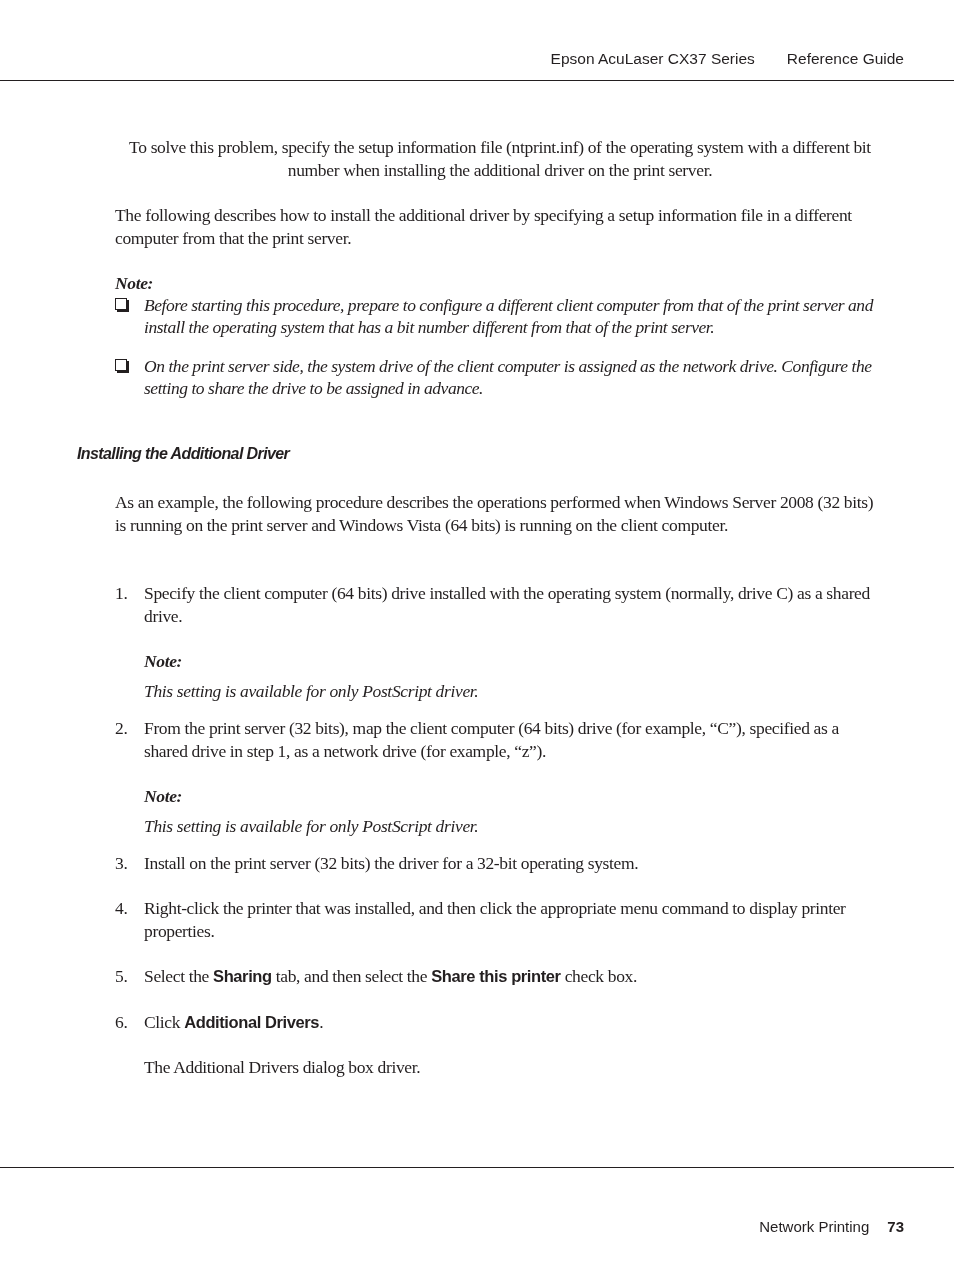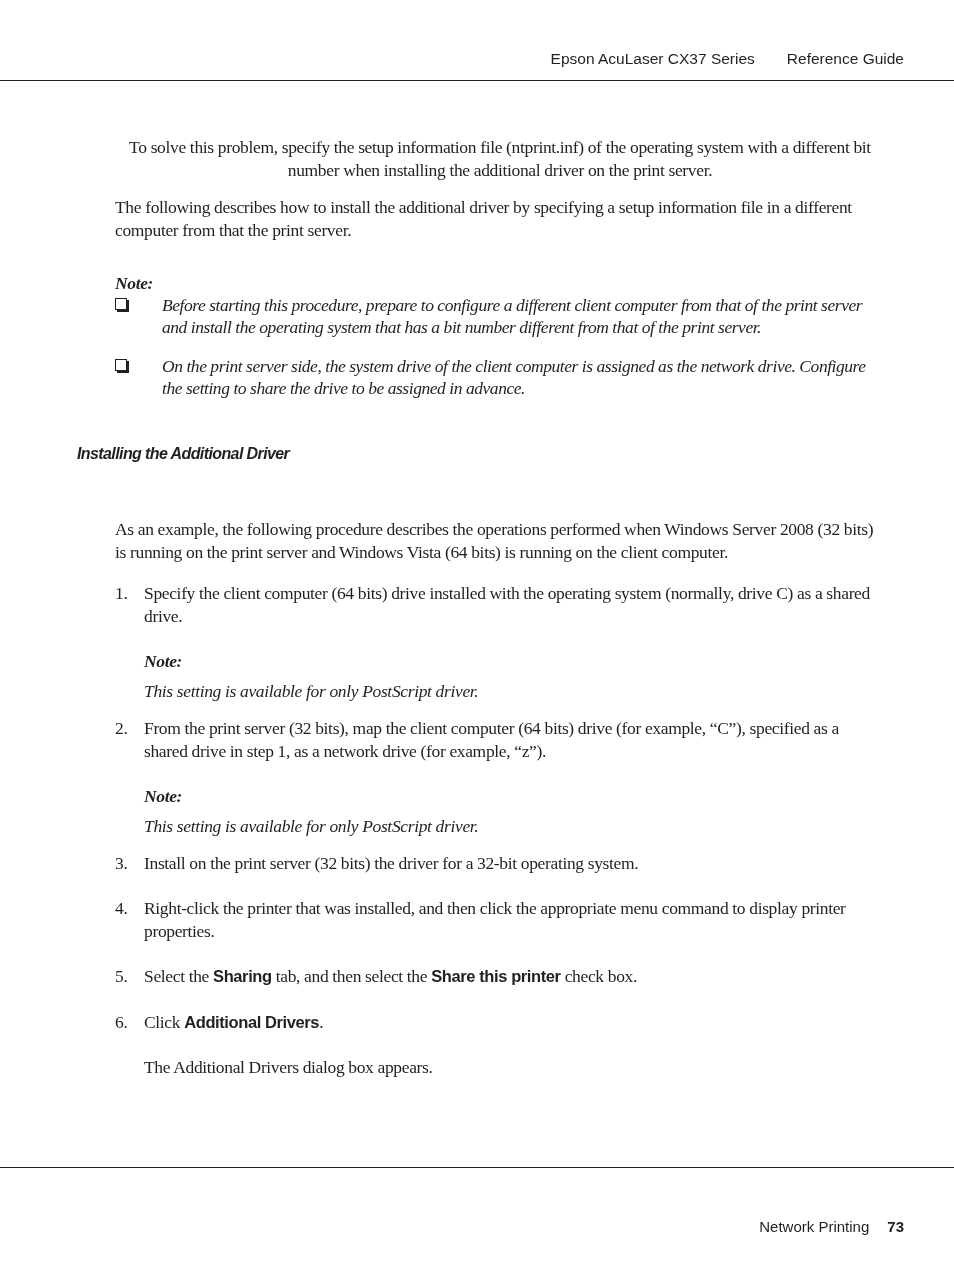--- a/index.html
+++ b/index.html
@@ -14,54 +14,54 @@
   .footer-rule { position: absolute; top: 1167px; left: 0; width: 954px; height: 1px; background: #231f20; }
   .footer { position: absolute; top: 1186px; right: 50px; font-size: 15px; margin-top: 32px; }
   .footer .pnum { font-weight: bold; margin-left: 18px; }
 
   .p { position: absolute; left: 115px; width: 770px; font-size: 17.5px; line-height: 22.5px; letter-spacing: -0.35px; }
   .note-label { font-style: italic; font-weight: bold; }
   .italic { font-style: italic; margin-top: 8px; }
 
   .bullet { position: absolute; left: 115px; width: 770px; font-size: 17.5px; line-height: 22px; font-style: italic; letter-spacing: -0.45px; }
   .bullet .box { position: absolute; left: 0; top: 4px; width: 10px; height: 10px; border: 1.3px solid #231f20; box-shadow: 2px 2px 0 #231f20; }
-  .bullet .txt { margin-left: 47px; display: block; }
+  .bullet .txt { margin-left: 29px; display: block; }
 
   .h2 { position: absolute; left: 77px; top: 445px; font-size: 16px; font-weight: bold; font-style: italic; letter-spacing: -0.6px; }
 
   .step { position: absolute; left: 115px; width: 770px; font-size: 17.5px; line-height: 22.5px; letter-spacing: -0.35px; }
   .step .num { position: absolute; left: 0; top: 0; }
   .step .body { display: block; margin-left: 29px; }
   .b { font-family: "Liberation Sans", "DejaVu Sans", sans-serif; font-weight: bold; font-size: 16.5px; letter-spacing: -0.4px; }
   .sub { position: absolute; left: 144px; width: 740px; font-size: 17.5px; line-height: 22.5px; letter-spacing: -0.35px; }
 </style>
 </head>
 <body>
 
 <div class="header sans">
   <span>Epson AcuLaser CX37 Series</span><span>Reference Guide</span>
 </div>
 <div class="header-rule"></div>
 
 <div class="p serif" style="top:136px;text-align:center;">To solve this problem, specify the setup information file (ntprint.inf) of the operating system with a different bit number when installing the additional driver on the print server.</div>
-<div class="p serif" style="top:196px;">The following describes how to install the additional driver by specifying a setup information file in a different computer from that the print server.</div>
+<div class="p serif" style="top:204px;">The following describes how to install the additional driver by specifying a setup information file in a different computer from that the print server.</div>
 
 <div class="p serif note-label" style="top:272px;">Note:</div>
 <div class="bullet serif" style="top:294px;">
   <span class="box"></span>
   <span class="txt">Before starting this procedure, prepare to configure a different client computer from that of the print server and install the operating system that has a bit number different from that of the print server.</span>
 </div>
 <div class="bullet serif" style="top:355px;">
   <span class="box"></span>
   <span class="txt">On the print server side, the system drive of the client computer is assigned as the network drive. Configure the setting to share the drive to be assigned in advance.</span>
 </div>
 
 <div class="h2 sans">Installing the Additional Driver</div>
 
-<div class="p serif" style="top:518px;">As an example, the following procedure describes the operations performed when Windows Server 2008 (32 bits) is running on the print server and Windows Vista (64 bits) is running on the client computer.</div>
+<div class="p serif" style="top:491px;">As an example, the following procedure describes the operations performed when Windows Server 2008 (32 bits) is running on the print server and Windows Vista (64 bits) is running on the client computer.</div>
 
 <div class="step serif" style="top:582px;">
   <span class="num">1.</span>
   <span class="body">Specify the client computer (64 bits) drive installed with the operating system (normally, drive C) as a shared drive.</span>
 </div>
 <div class="sub serif note-label" style="top:650px;">Note:</div>
 <div class="sub serif italic" style="top:672px;">This setting is available for only PostScript driver.</div>
 
 <div class="step serif" style="top:717px;">
   <span class="num">2.</span>
@@ -83,18 +83,18 @@
 <div class="step serif" style="top:965px;">
   <span class="num">5.</span>
   <span class="body"><span>Select the </span><span class="b">Sharing</span><span> tab, and then select the </span><span class="b">Share this printer</span><span> check box.</span></span>
 </div>
 
 <div class="step serif" style="top:1011px;">
   <span class="num">6.</span>
   <span class="body"><span>Click </span><span class="b">Additional Drivers</span><span>.</span></span>
 </div>
 
-<div class="sub serif" style="top:1056px;">The Additional Drivers dialog box appears.</div>
+<div class="sub serif" style="top:1056px;">The Additional Drivers dialog box driver.</div>
 
 <div class="footer-rule"></div>
 <div class="footer sans">
   <span>Network Printing</span><span class="pnum">73</span>
 </div>
 
 </body></html>

